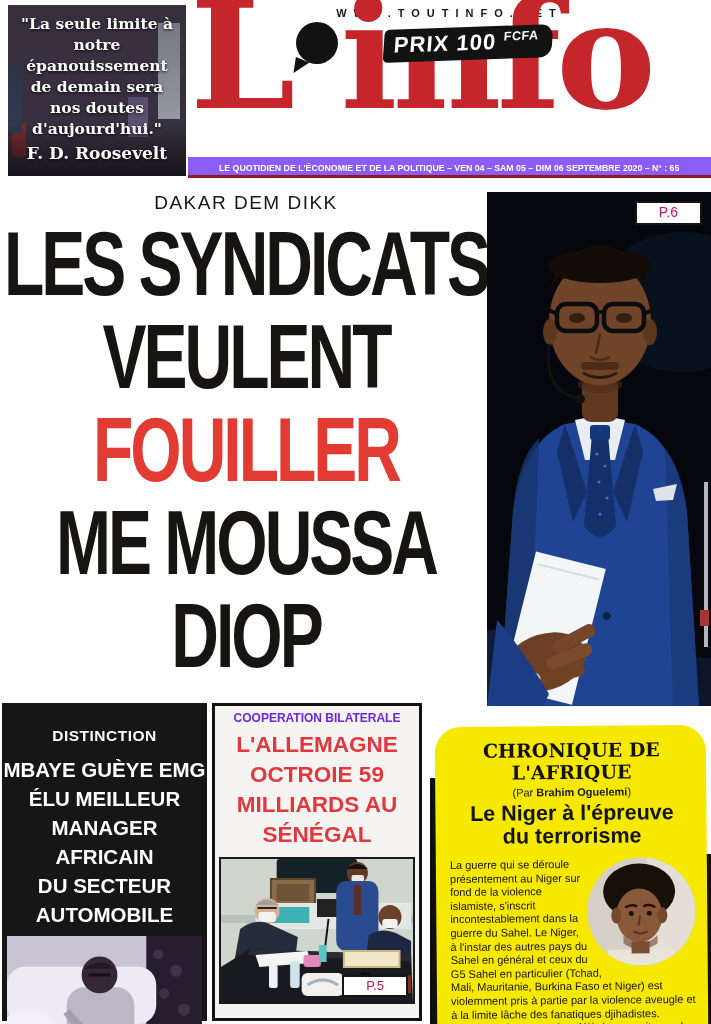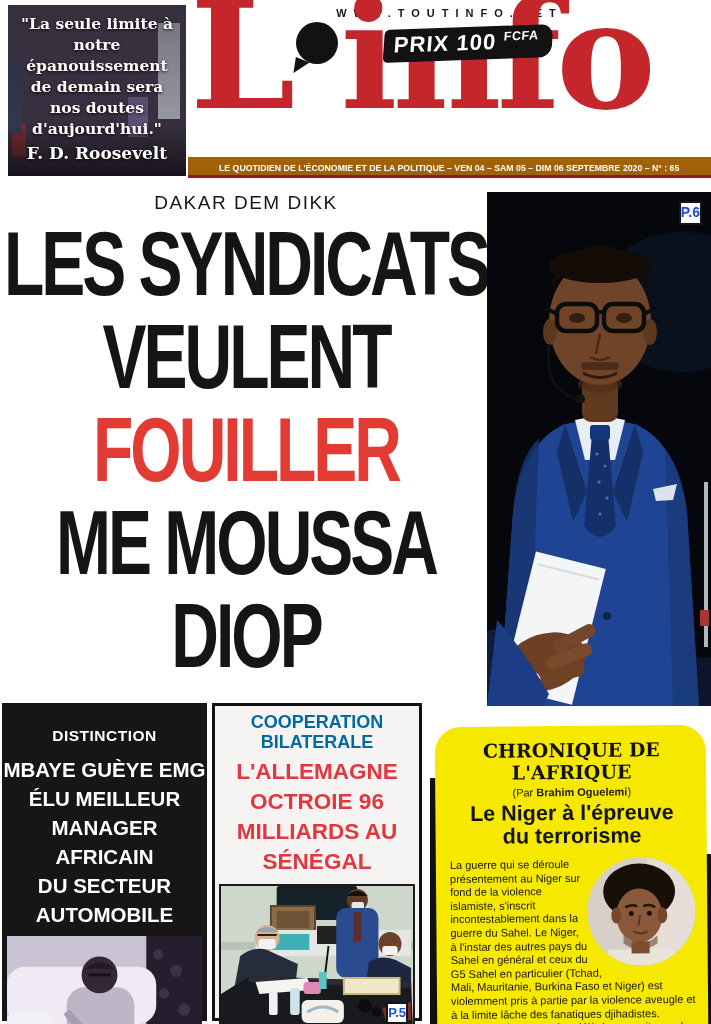--- a/index.html
+++ b/index.html
@@ -28,51 +28,51 @@
     white-space:nowrap;}
   .logo .apos{display:inline-block;width:42px;height:42px;background:#121212;border-radius:50%;
     margin:42px 2px 0 6px;vertical-align:top;position:relative;}
   .logo .apos::after{content:"";position:absolute;left:-3px;bottom:-9px;width:16px;height:16px;
     background:#121212;clip-path:polygon(0 100%,15% 0,100% 35%);}
   .prix-badge{position:absolute;left:196px;top:27px;background:#121212;color:#fff;
     padding:3px 14px 4px 10px;border-radius:5px 12px 12px 5px;transform:skewX(-6deg) rotate(-2deg);
     font-weight:bold;font-size:22px;letter-spacing:1px;white-space:nowrap;}
   .prix-badge .fcfa{font-size:12.5px;vertical-align:super;letter-spacing:.5px;}
   .tagline-banner{position:absolute;left:188px;top:157px;width:523px;height:18px;
-    background:#a16207;border-bottom:3px solid #8e1b1e;text-align:center;overflow:hidden;}
+    background:#8b5cf6;border-bottom:3px solid #8e1b1e;text-align:center;overflow:hidden;}
   .tagline-banner span{display:inline-block;color:#fff;font-weight:bold;font-size:9.5px;
     line-height:18px;white-space:nowrap;transform:scaleX(.92);transform-origin:center;}
 
   
   .kicker{position:absolute;left:0;top:192px;width:492px;text-align:center;
     font-size:19px;font-weight:normal;letter-spacing:1.5px;color:#161616;}
   .headline{position:absolute;left:0;top:216px;width:492px;}
   .headline .hl-line{height:93px;display:flex;align-items:center;justify-content:center;}
   .headline .hl-line span{display:inline-block;font-weight:bold;font-size:66px;
     letter-spacing:-3px;transform:scaleY(1.38);transform-origin:center;color:#171513;
     white-space:nowrap;}
   .headline .hl-red span{color:#e23b33;}
 
   .lead-photo{position:absolute;left:487px;top:192px;width:224px;height:514px;background:#05070d;}
   .lead-photo svg{display:block;width:100%;height:100%;}
-  .page-badge{position:absolute;background:#fff;border:2px solid #141414;color:#1d4ed8;
-    font-weight:bold;font-size:14px;padding:1px 0;line-height:1.25;}
+  .page-badge{position:absolute;background:#fff;border:2px solid #141414;color:#be185d;
+    font-weight:normal;font-size:14px;padding:1px 22px;line-height:1.25;}
   .badge-p6{top:9px;right:9px;}
 
   
   .col-left{position:absolute;left:2px;top:703px;width:205px;height:318px;background:#161616;box-sizing:border-box;}
   .dist-kicker{padding-top:24px;text-align:center;color:#fff;font-weight:bold;font-size:15.5px;letter-spacing:.5px;}
   .dist-lines{margin-top:10px;text-align:center;color:#fff;font-weight:bold;font-size:20.5px;line-height:29px;}
   .dist-photo{position:relative;margin:7px 5px 5px 5px;height:133px;background:#d9d2e0;overflow:hidden;}
   .dist-photo svg{display:block;width:100%;height:100%;}
   .badge-p5a{right:5px;bottom:8px;font-size:13px;}
 
   .col-mid{position:absolute;left:212px;top:703px;width:210px;height:318px;box-sizing:border-box;
     border:3px solid #121212;background:#f6f4f2;padding:6px 4px 4px 4px;}
-  .coop-kicker{text-align:center;color:#0369a1;font-weight:bold;font-size:18px;line-height:1.12;}
+  .coop-kicker{text-align:center;color:#6d28d9;font-weight:bold;font-size:12px;line-height:1.12;}
   .coop-title{margin-top:5px;text-align:center;color:#e0383d;font-weight:bold;font-size:22.5px;line-height:30px;}
   .coop-photo{position:relative;margin-top:7px;height:143px;border:2px solid #1a1a1a;background:#cfd6cc;overflow:hidden;}
   .coop-photo svg{display:block;width:100%;height:100%;}
   .badge-p5b{right:5px;bottom:5px;font-size:13px;}
 
   .col-right{position:absolute;left:428px;top:726px;width:283px;height:314px;}
   .chron-black-left{position:absolute;left:2px;top:52px;width:15px;bottom:0;background:#101010;}
   .chron-black-right{position:absolute;right:0;top:128px;width:6px;bottom:2px;background:#101010;}
   .chron-panel{position:absolute;left:8px;right:4px;top:0;bottom:7px;box-sizing:border-box;
     background:#f7e800;border-radius:26px 26px 10px 12px;transform:rotate(-.5deg);
@@ -218,21 +218,21 @@
         <ellipse cx="104" cy="98" rx="12" ry="8" fill="#3a2c40"></ellipse>
         <rect x="118" y="96" width="16" height="10" rx="2" fill="#1c1620"></rect>
       </svg>
 
       <div class="page-badge badge-p5a">P.5</div>
     </div>
   </div>
 
   <div class="col-mid">
     <div class="coop-kicker">COOPERATION BILATERALE</div>
-    <div class="coop-title">L'ALLEMAGNE OCTROIE 96 MILLIARDS AU SÉNÉGAL</div>
+    <div class="coop-title">L'ALLEMAGNE OCTROIE 59 MILLIARDS AU SÉNÉGAL</div>
     <div class="coop-photo">
       <svg viewBox="0 0 200 143" preserveAspectRatio="none">
         <rect width="200" height="143" fill="#cfd6cc"></rect>
         <rect x="0" y="56" width="200" height="8" fill="#b9c2b8"></rect>
         <rect x="58" y="0" width="84" height="34" rx="3" fill="#152128"></rect>
         <rect x="52" y="20" width="46" height="27" fill="#8a6b4a" stroke="#5d452c" stroke-width="2"></rect>
         <rect x="58" y="25" width="34" height="17" fill="#6e5436"></rect>
         <rect x="36" y="44" width="162" height="26" fill="#e3e6e2"></rect>
         <rect x="52" y="48" width="40" height="16" fill="#3fb0b4"></rect>
         <rect x="100" y="40" width="26" height="18" fill="#222222"></rect>

